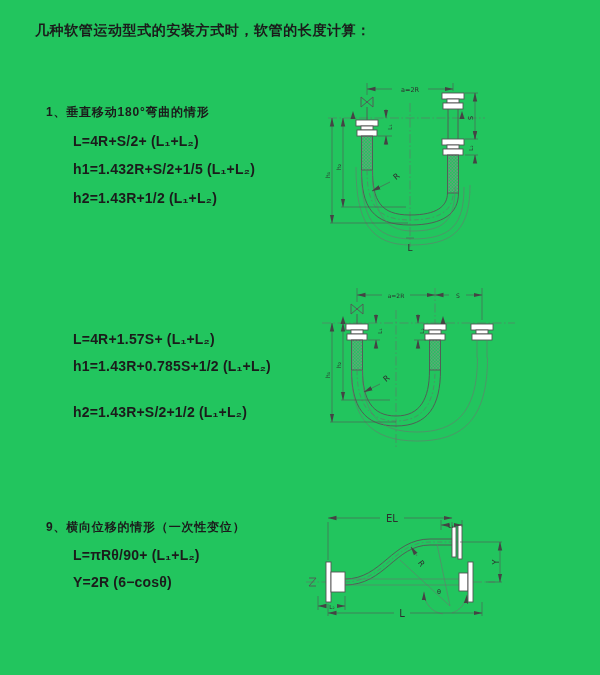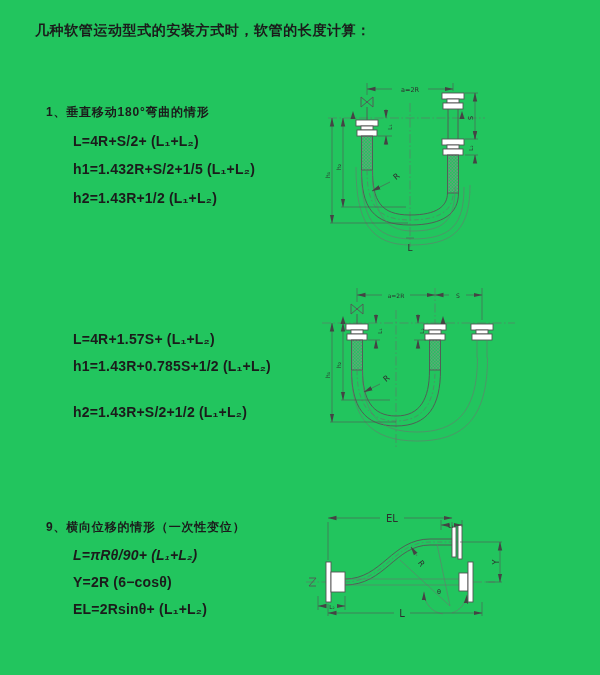--- a/index.html
+++ b/index.html
@@ -30,23 +30,22 @@
   <div class="t head" style="left:46px;top:104px;">1、垂直移动180°弯曲的情形</div>
   <div class="t formula" style="left:73px;top:133px;">L=4R+S/2+ (L₁+L₂)</div>
   <div class="t formula" style="left:73px;top:161px;">h1=1.432R+S/2+1/5 (L₁+L₂)</div>
   <div class="t formula" style="left:73px;top:190px;">h2=1.43R+1/2 (L₁+L₂)</div>
 
   <div class="t formula" style="left:73px;top:331px;">L=4R+1.57S+ (L₁+L₂)</div>
   <div class="t formula" style="left:73px;top:358px;text-align:right;">h1=1.43R+0.785S+1/2 (L₁+L₂)</div>
   <div class="t formula" style="left:73px;top:364px;margin-top:40px;">h2=1.43R+S/2+1/2 (L₁+L₂)</div>
 
   <div class="t head" style="left:46px;top:519px;">9、横向位移的情形（一次性变位）</div>
-  <div class="t formula" style="left:73px;top:547px;font-style:italic;">L=πRθ/90+ (L₁+L₂)</div>
+  <div class="t formula" style="left:73px;top:547px;">L=πRθ/90+ (L₁+L₂)</div>
   <div class="t formula" style="left:73px;top:574px;">Y=2R (6−cosθ)</div>
-  <div class="t formula" style="left:73px;top:601px;">EL=2Rsinθ+ (L₁+L₂)</div>
 
   <svg class="diagram" style="left:310px;top:75px;" width="290" height="195" viewBox="0 0 290 195">
     <defs>
       <pattern id="meshpat" width="3.2" height="3.2" patternUnits="userSpaceOnUse">
         <path d="M0,0 L3.2,3.2 M3.2,0 L0,3.2" stroke="#8b8b8b" stroke-width="0.5"></path>
       </pattern>
       <marker id="arr" markerWidth="9" markerHeight="6" refX="8.5" refY="3" orient="auto-start-reverse" markerUnits="userSpaceOnUse">
         <path d="M9,3 L0,0.8 L0,5.2 Z" fill="#444"></path>
       </marker>
     </defs>

